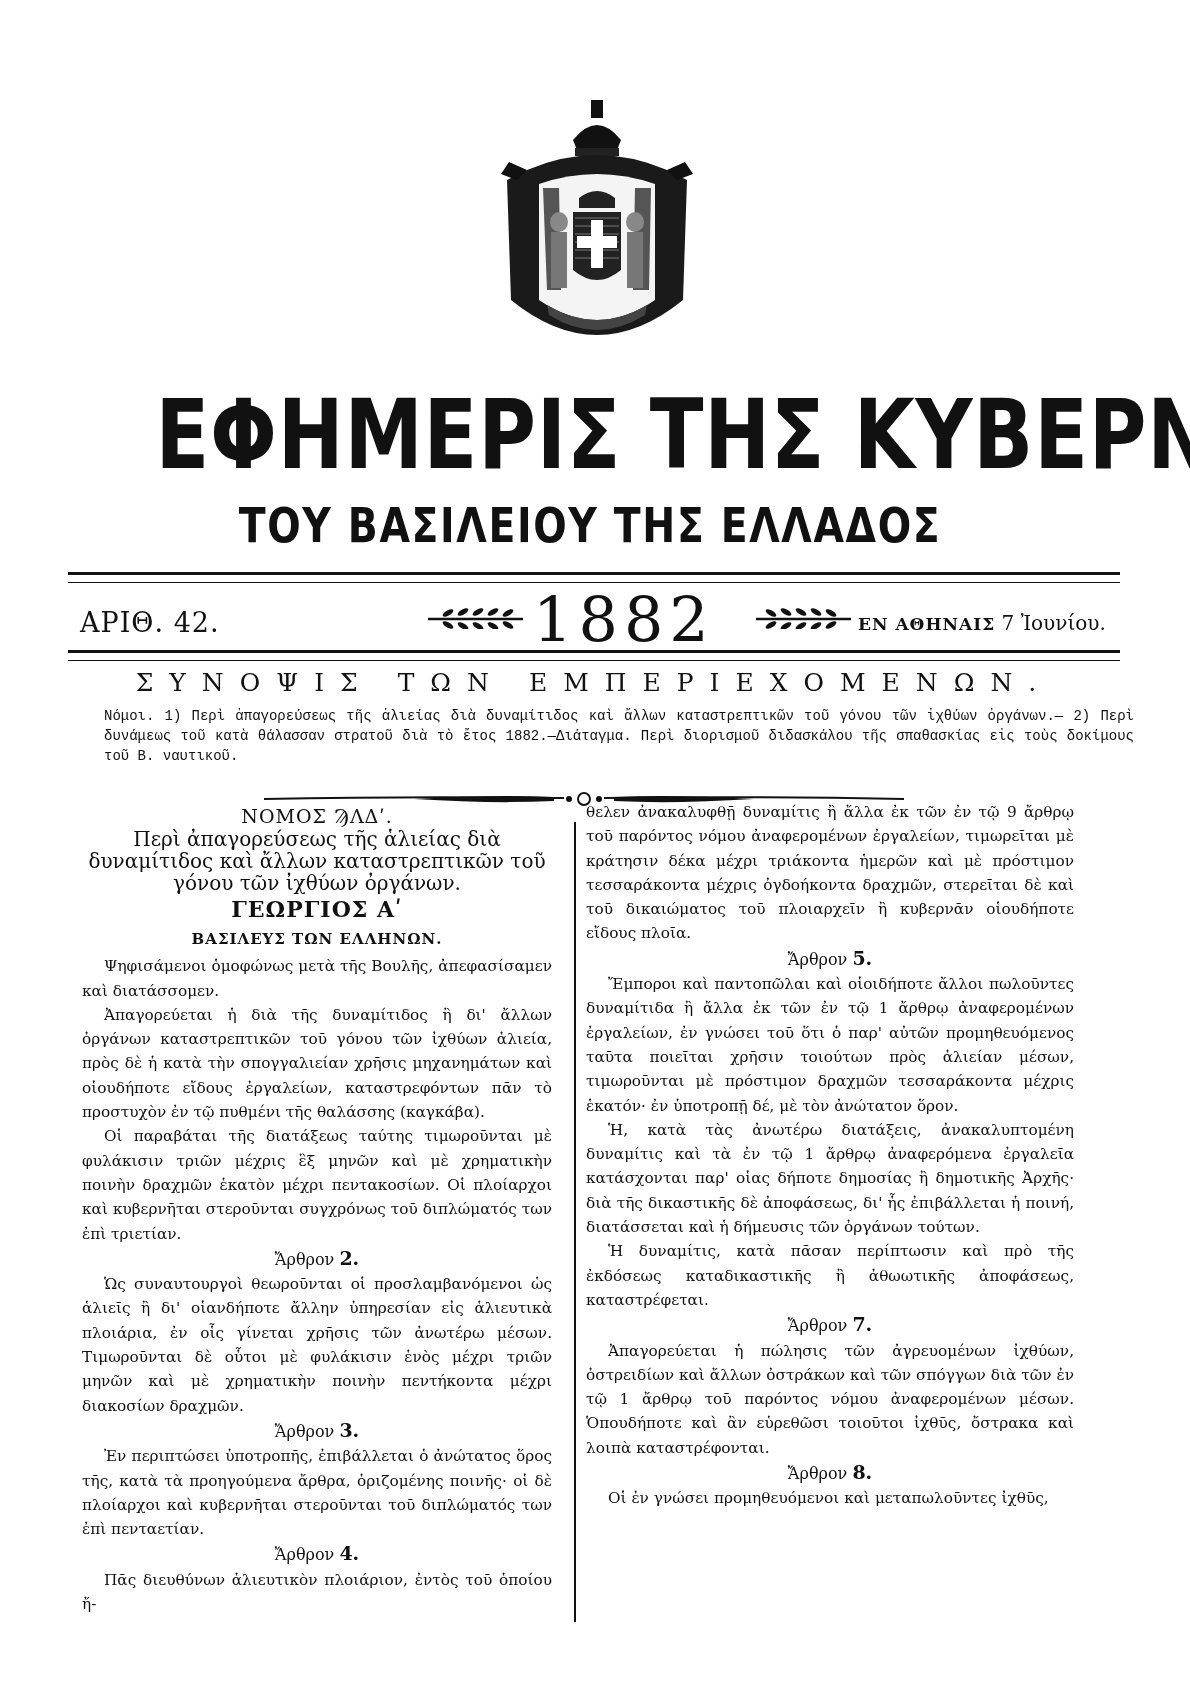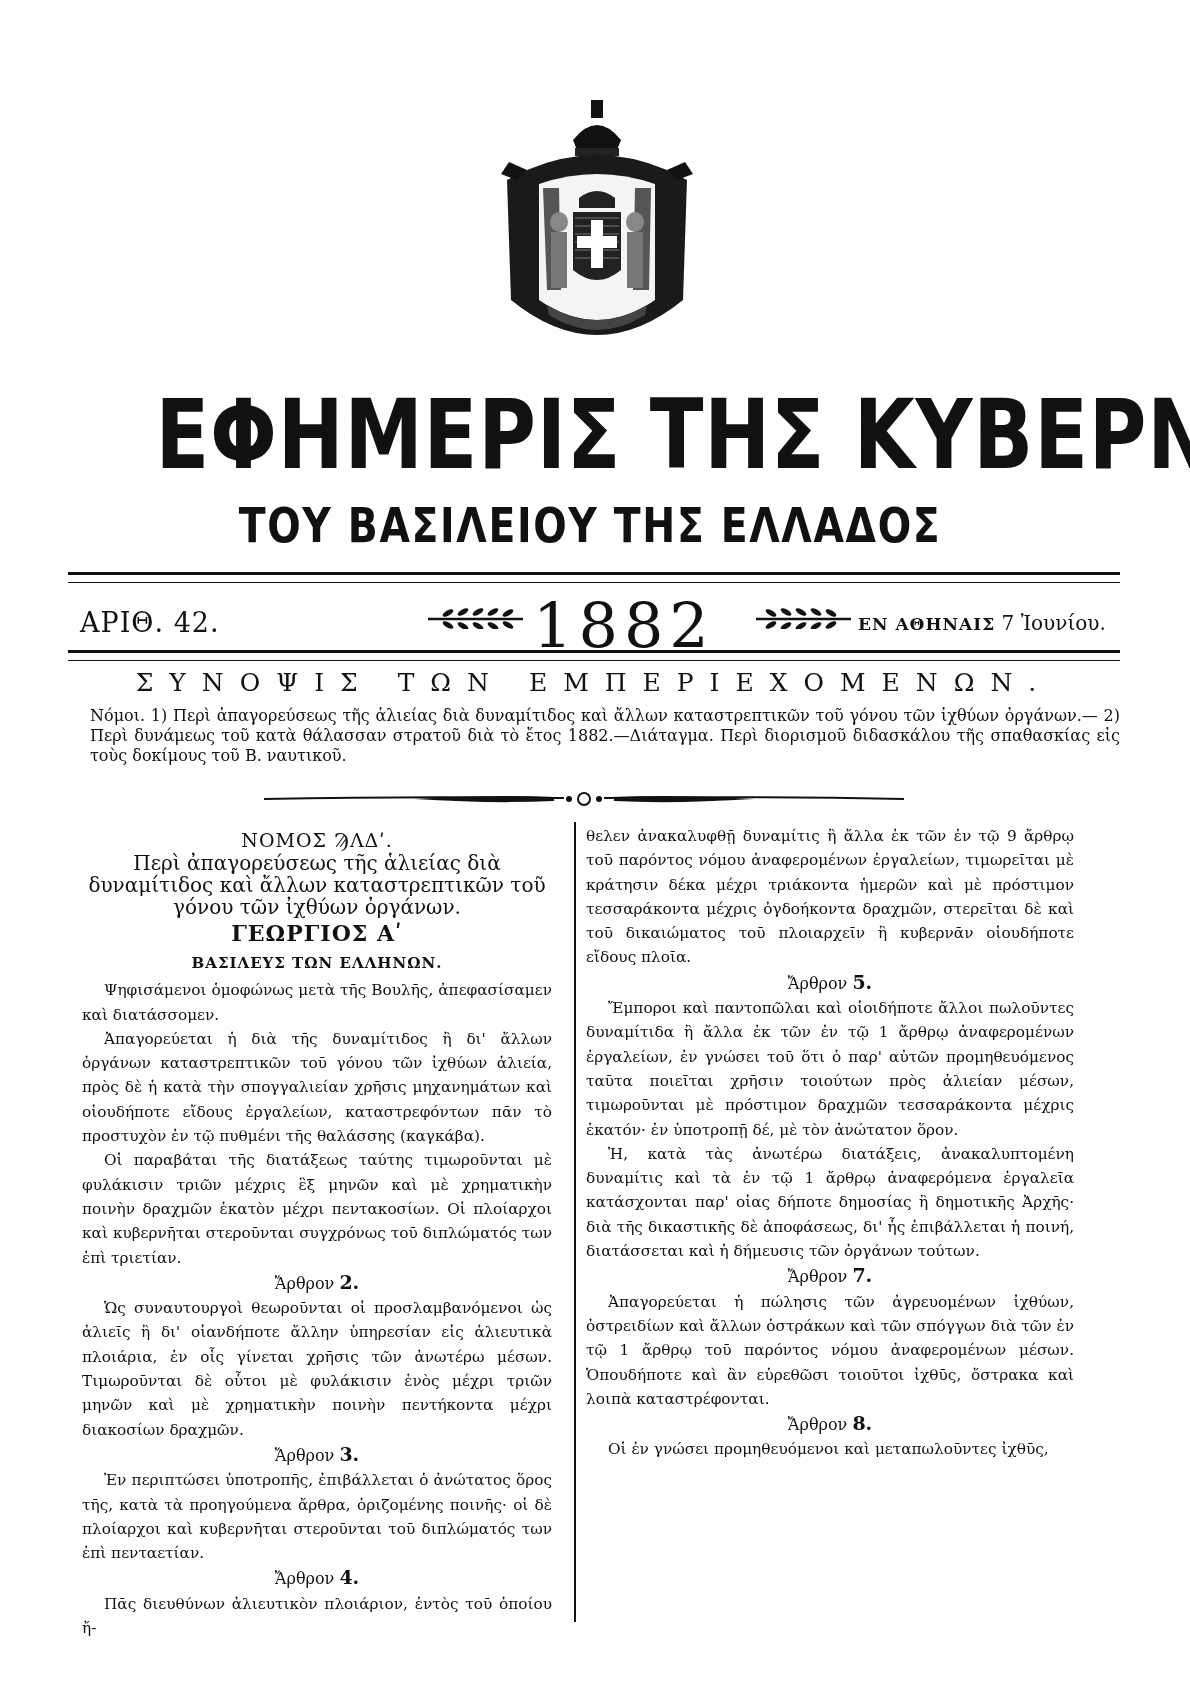--- a/index.html
+++ b/index.html
@@ -27,43 +27,43 @@
       position: absolute; left: 68px; width: 1052px; height: 7px;
       border-top: 3px solid #111; border-bottom: 1px solid #111;
     }
     .dateline {
       position: absolute; left: 68px; top: 585px; width: 1052px; height: 60px; text-align: center;
     }
     .issue-no {
       position: absolute; left: 12px; top: 22px; font-size: 27px; letter-spacing: 1px;
     }
     .year {
-      position: absolute; left: 465px; top: 10px; font-size: 62px; line-height: 62px;
+      position: absolute; left: 465px; top: 4px; font-size: 62px; line-height: 62px;
       letter-spacing: 6px;
     }
     .branch { position: absolute; top: 22px; width: 95px; height: 22px; }
     .branch-left { left: 360px; }
     .branch-right { left: 688px; }
     .place-date {
       position: absolute; left: 790px; top: 26px; font-size: 20px; white-space: nowrap;
     }
     .place-date .cap { font-weight: bold; font-size: 17px; letter-spacing: 1px; }
     .synopsis-title {
       position: absolute; left: 68px; top: 668px; width: 1052px; text-align: center;
       font-weight: normal; font-size: 25px; letter-spacing: 16px;
     }
     .synopsis-body {
-      position: absolute; left: 90px; top: 706px; width: 1030px;
-      font-size: 16px; line-height: 20px; text-align: justify;
+      position: absolute; left: 104px; top: 706px; width: 1030px;
+      font-size: 14px; line-height: 20px; text-align: justify; font-family: Liberation Mono, monospace;
     }
     .ornament {
       position: absolute; left: 264px; top: 792px; width: 640px; height: 14px;
     }
     .col {
-      position: absolute; top: 824px; width: 470px;
+      position: absolute; top: 800px; width: 470px;
       font-size: 15.3px; line-height: 24.3px; text-align: justify;
     }
     .col-left { left: 82px; }
     .col-right { left: 586px; width: 488px; }
     .col-divider {
       position: absolute; left: 574px; top: 822px; width: 2px; height: 800px;
       background: #111;
     }
     .col p { margin: 0; text-indent: 22px; }
     .col p.noindent { text-indent: 0; }
@@ -192,19 +192,20 @@
 
 <div class="col-divider"></div>
 
 <div class="col col-right">
   <p class="noindent">θελεν ἀνακαλυφθῇ δυναμίτις ἢ ἄλλα ἐκ τῶν ἐν τῷ 9 ἄρθρῳ τοῦ παρόντος νόμου ἀναφερομένων ἐργαλείων, τιμωρεῖται μὲ κράτησιν δέκα μέχρι τριάκοντα ἡμερῶν καὶ μὲ πρόστιμον τεσσαράκοντα μέχρις ὀγδοήκοντα δραχμῶν, στερεῖται δὲ καὶ τοῦ δικαιώματος τοῦ πλοιαρχεῖν ἢ κυβερνᾶν οἱουδήποτε εἴδους πλοῖα.</p>
 
   <p class="center art"><span>Ἄρθρον</span> <b>5.</b></p>
   <p>Ἔμποροι καὶ παντοπῶλαι καὶ οἱοιδήποτε ἄλλοι πωλοῦντες δυναμίτιδα ἢ ἄλλα ἐκ τῶν ἐν τῷ 1 ἄρθρῳ ἀναφερομένων ἐργαλείων, ἐν γνώσει τοῦ ὅτι ὁ παρ' αὐτῶν προμηθευόμενος ταῦτα ποιεῖται χρῆσιν τοιούτων πρὸς ἁλιείαν μέσων, τιμωροῦνται μὲ πρόστιμον δραχμῶν τεσσαράκοντα μέχρις ἑκατόν· ἐν ὑποτροπῇ δέ, μὲ τὸν ἀνώτατον ὅρον.</p>
 
   <p>Ἡ, κατὰ τὰς ἀνωτέρω διατάξεις, ἀνακαλυπτομένη δυναμίτις καὶ τὰ ἐν τῷ 1 ἄρθρῳ ἀναφερόμενα ἐργαλεῖα κατάσχονται παρ' οἱας δήποτε δημοσίας ἢ δημοτικῆς Ἀρχῆς· διὰ τῆς δικαστικῆς δὲ ἀποφάσεως, δι' ἧς ἐπιβάλλεται ἡ ποινή, διατάσσεται καὶ ἡ δήμευσις τῶν ὀργάνων τούτων.</p>
+  <p>Ἡ δυναμίτις, κατὰ πᾶσαν περίπτωσιν καὶ πρὸ τῆς ἐκδόσεως καταδικαστικῆς ἢ ἀθωωτικῆς ἀποφάσεως, καταστρέφεται.</p>
 
   <p class="center art"><span>Ἄρθρον</span> <b>7.</b></p>
   <p>Ἀπαγορεύεται ἡ πώλησις τῶν ἀγρευομένων ἰχθύων, ὀστρειδίων καὶ ἄλλων ὀστράκων καὶ τῶν σπόγγων διὰ τῶν ἐν τῷ 1 ἄρθρῳ τοῦ παρόντος νόμου ἀναφερομένων μέσων. Ὁπουδήποτε καὶ ἂν εὑρεθῶσι τοιοῦτοι ἰχθῦς, ὄστρακα καὶ λοιπὰ καταστρέφονται.</p>
 
   <p class="center art"><span>Ἄρθρον</span> <b>8.</b></p>
   <p>Οἱ ἐν γνώσει προμηθευόμενοι καὶ μεταπωλοῦντες ἰχθῦς,</p>
 </div>
 
 </body></html>

